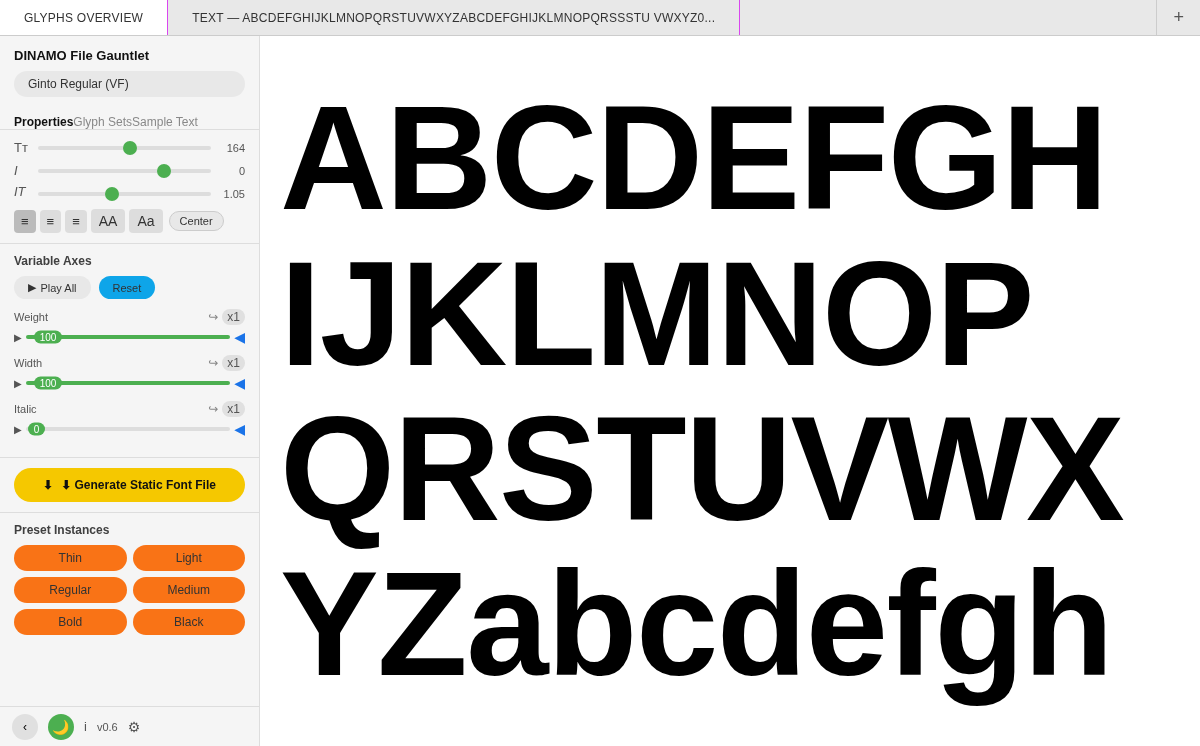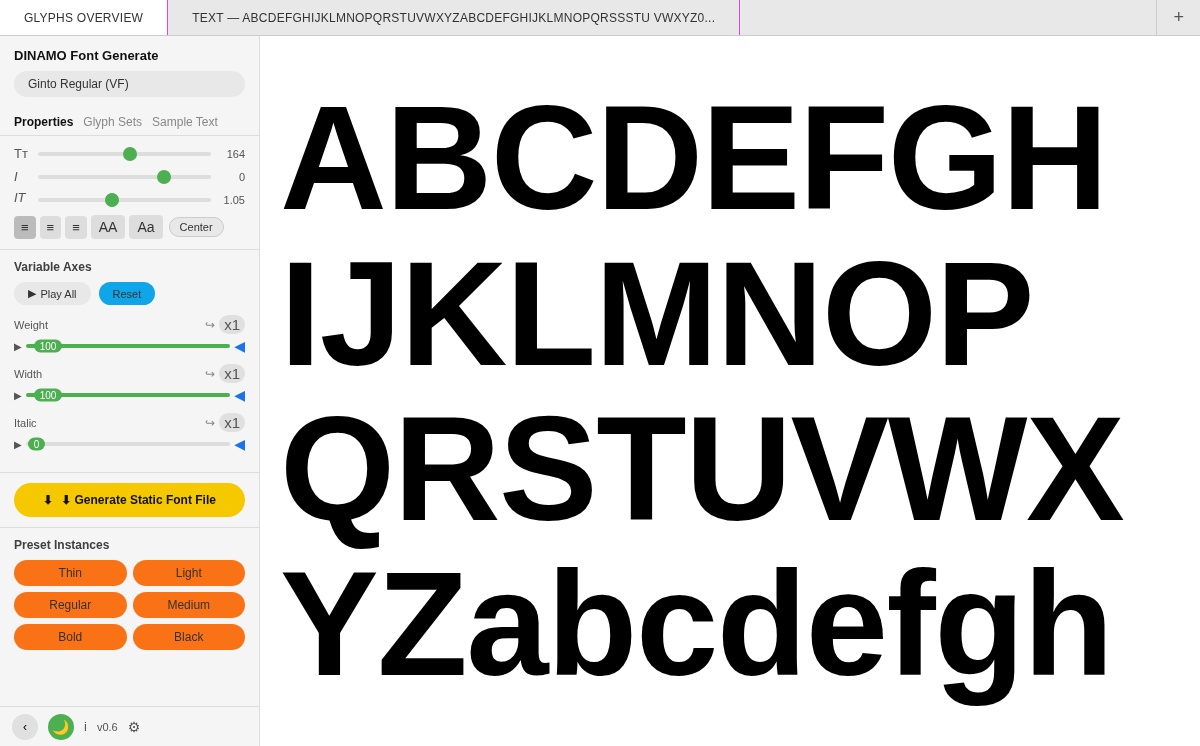--- a/index.html
+++ b/index.html
@@ -22,21 +22,21 @@
     .sidebar {
       width: 260px; min-width: 260px; background: #f5f5f5; border-right: 1px solid #ddd; display: flex; flex-direction: column; overflow-y: auto;
     }
     .sidebar-header { padding: 12px 14px 8px; }
     .app-title { font-size: 13px; font-weight: 700; color: #111; margin-bottom: 8px; }
     .font-selector {
       background: #e8e8e8; border: none; border-radius: 20px; padding: 6px 14px; font-size: 12px; cursor: pointer; width: 100%; text-align: left; color: #333;
     }
 
     
-    .prop-tabs { display: flex; gap: 10px; padding: 10px 14px 6px; border-bottom: 1px solid #ddd; }
+    .prop-tabs { display: flex; padding: 10px 14px 0; border-bottom: 1px solid #ddd; }
     .prop-tab { font-size: 12px; cursor: pointer; color: #888; }
     .prop-tab.active { color: #111; font-weight: 600; }
 
     
     .properties-section { padding: 10px 14px; border-bottom: 1px solid #ddd; }
 
     .prop-row { display: flex; align-items: center; margin-bottom: 8px; gap: 6px; }
     .prop-icon { font-size: 13px; color: #555; width: 18px; }
     .prop-slider { flex: 1; appearance: none; height: 4px; border-radius: 2px; background: #ddd; outline: none; cursor: pointer; }
     .prop-slider::-webkit-slider-thumb { appearance: none; width: 14px; height: 14px; background: #4CAF50; border-radius: 50%; cursor: pointer; }
@@ -64,21 +64,21 @@
     }
     .reset-btn {
       background: #0ea5e9; border: none; border-radius: 20px; padding: 5px 14px; font-size: 11px; cursor: pointer; color: #333;
     }
 
     .axis-group { margin-bottom: 10px; }
     .axis-label-row { display: flex; align-items: center; justify-content: space-between; margin-bottom: 4px; }
     .axis-label { font-size: 11px; color: #555; }
     .axis-controls-right { display: flex; align-items: center; gap: 4px; }
     .curve-btn { background: none; border: none; cursor: pointer; font-size: 12px; color: #888; }
-    .x1-badge { font-size: 15px; background: #e0e0e0; border-radius: 10px; padding: 1px 5px; color: #555; }
+    .x1-badge { font-size: 12px; background: #e0e0e0; border-radius: 10px; padding: 1px 5px; color: #555; }
 
     .axis-slider-row { display: flex; align-items: center; gap: 4px; }
     .play-btn { background: none; border: none; cursor: pointer; font-size: 10px; color: #555; }
     .axis-end-arrow { font-size: 14px; color: #1a73e8; cursor: pointer; }
 
     
     .generate-section { padding: 10px 14px; border-bottom: 1px solid #ddd; }
     .generate-btn {
       width: 100%; background: #f5c800; border: none; border-radius: 20px; padding: 10px 14px; font-size: 12px; font-weight: 600; cursor: pointer; color: #111; display: flex; align-items: center; justify-content: center; gap: 6px;
     }
@@ -124,21 +124,21 @@
   </div>
   <div class="top-tab-plus">
     <span>+</span>
   </div>
 </div>
 
 <div class="main-layout">
 
   <div class="sidebar">
     <div class="sidebar-header">
-      <div class="app-title">DINAMO Font Generate</div>
+      <div class="app-title">DINAMO File Gauntlet</div>
       <button class="font-selector">Ginto Regular (VF)</button>
     </div>
 
     <div class="prop-tabs">
       <span class="prop-tab active">Properties</span>
       <span class="prop-tab">Glyph Sets</span>
       <span class="prop-tab">Sample Text</span>
     </div>
 
     <div class="properties-section">

